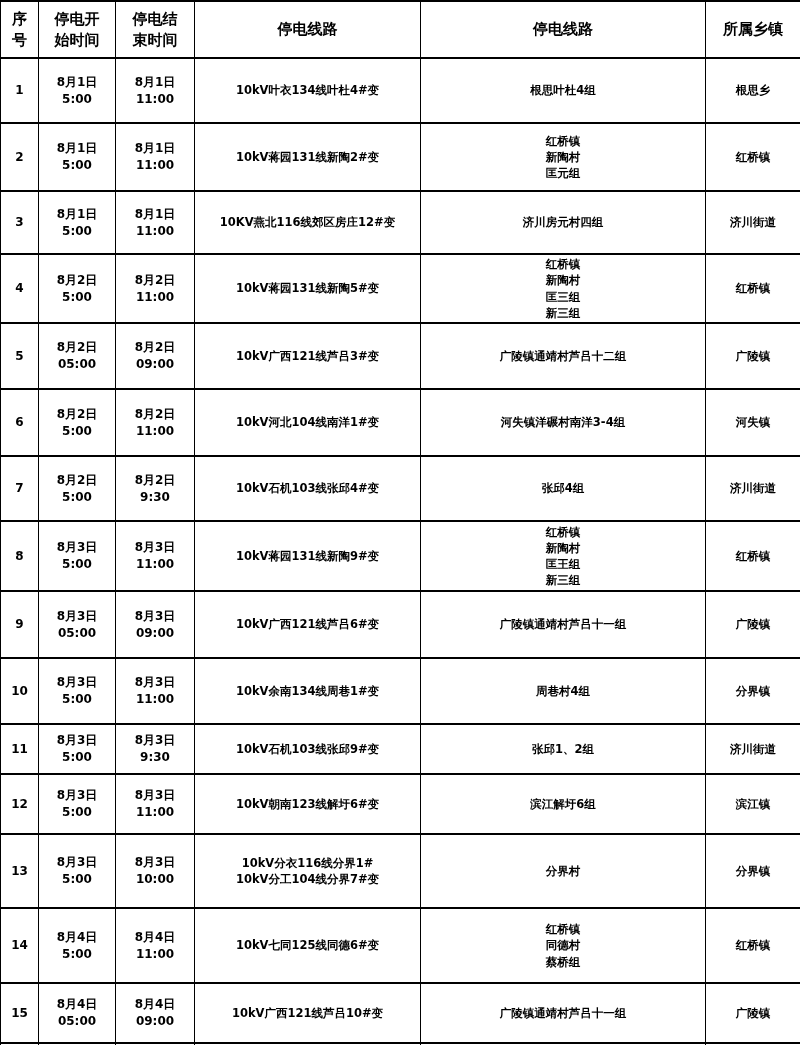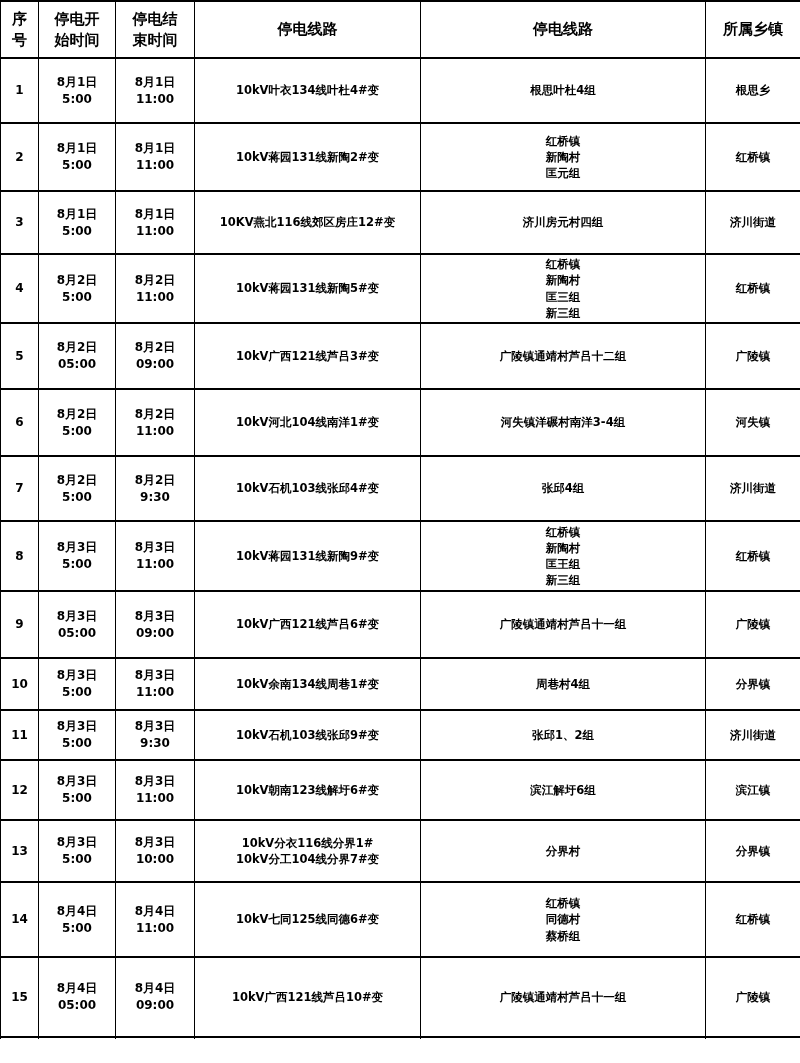--- a/index.html
+++ b/index.html
@@ -170,21 +170,21 @@
       <tr style="height: 67px;">
         <td class="col-seq">9</td>
         <td class="col-start">8月3日
 05:00</td>
         <td class="col-end">8月3日
 09:00</td>
         <td class="col-line">10kV广西121线芦吕6#变</td>
         <td class="col-scope">广陵镇通靖村芦吕十一组</td>
         <td class="col-town">广陵镇</td>
       </tr>
-      <tr style="height: 52px; margin-left: 40px;">
+      <tr style="height: 66px; margin-left: 40px;">
         <td class="col-seq">10</td>
         <td class="col-start">8月3日
 5:00</td>
         <td class="col-end">8月3日
 11:00</td>
         <td class="col-line">10kV余南134线周巷1#变</td>
         <td class="col-scope">周巷村4组</td>
         <td class="col-town">分界镇</td>
       </tr>
       <tr style="height: 50px;">
@@ -200,21 +200,21 @@
       <tr style="height: 60px;">
         <td class="col-seq">12</td>
         <td class="col-start">8月3日
 5:00</td>
         <td class="col-end">8月3日
 11:00</td>
         <td class="col-line">10kV朝南123线解圩6#变</td>
         <td class="col-scope">滨江解圩6组</td>
         <td class="col-town">滨江镇</td>
       </tr>
-      <tr style="height: 62px;">
+      <tr style="height: 74px;">
         <td class="col-seq">13</td>
         <td class="col-start">8月3日
 5:00</td>
         <td class="col-end">8月3日
 10:00</td>
         <td class="col-line">10kV分衣116线分界1#
 10kV分工104线分界7#变</td>
         <td class="col-scope">分界村</td>
         <td class="col-town">分界镇</td>
       </tr>
@@ -223,21 +223,21 @@
         <td class="col-start">8月4日
 5:00</td>
         <td class="col-end">8月4日
 11:00</td>
         <td class="col-line">10kV七同125线同德6#变</td>
         <td class="col-scope">红桥镇
 同德村
 蔡桥组</td>
         <td class="col-town">红桥镇</td>
       </tr>
-      <tr style="height: 80px;">
+      <tr style="height: 60px;">
         <td class="col-seq">15</td>
         <td class="col-start">8月4日
 05:00</td>
         <td class="col-end">8月4日
 09:00</td>
         <td class="col-line">10kV广西121线芦吕10#变</td>
         <td class="col-scope">广陵镇通靖村芦吕十一组</td>
         <td class="col-town">广陵镇</td>
       </tr>
       <tr class="partial-row">

